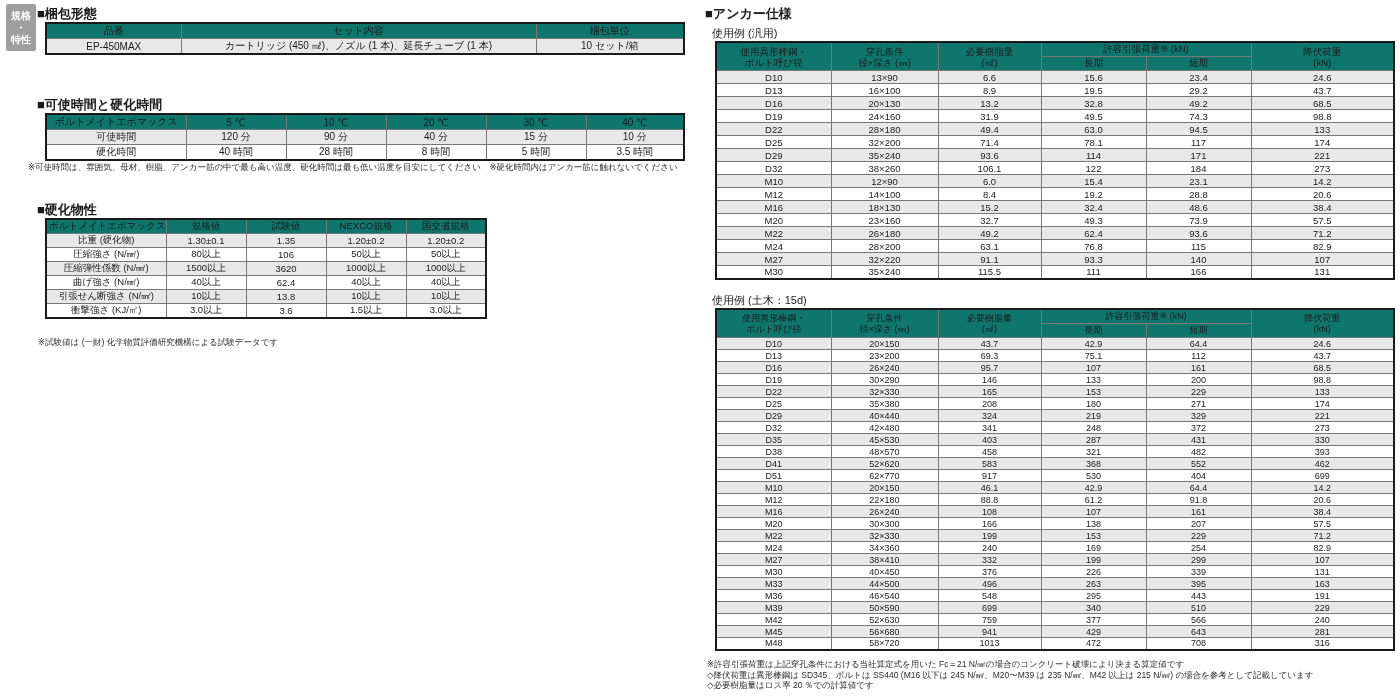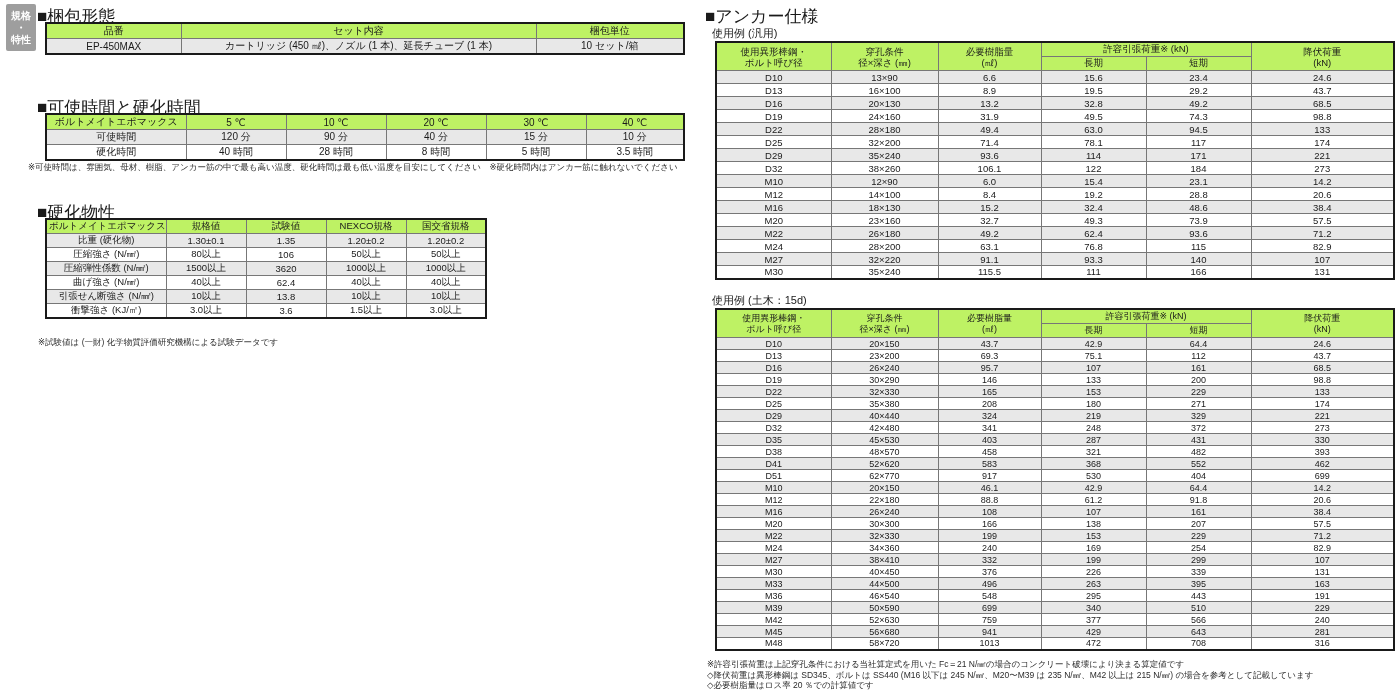--- a/index.html
+++ b/index.html
@@ -9,28 +9,28 @@
     font-family:"Liberation Sans","DejaVu Sans",sans-serif; color:#1a1a1a;
     overflow:hidden;
   }
   
   .side-tab {
     position:absolute; left:6px; top:4px; width:30px; height:47px;
     background:#9e9e9e; color:#ffffff; border-radius:2px;
     display:flex; flex-direction:column; align-items:center; justify-content:center;
     font-size:10px; font-weight:bold; line-height:12px; text-align:center;
   }
-  .sec-title { position:absolute; font-size:17px; font-weight:normal; white-space:nowrap; }
+  .sec-title { position:absolute; font-size:13px; font-weight:bold; white-space:nowrap; }
   .sub-title { position:absolute; font-size:11px; white-space:nowrap; }
   .footnote  { position:absolute; font-size:8.5px; color:#2b2b2b; white-space:nowrap; line-height:10.5px; }
 
   table { position:absolute; border-collapse:collapse; table-layout:fixed; background:#ffffff; border:2px solid #1a1a1a; }
   th, td { border:1px solid #777777; text-align:center; vertical-align:middle;
            white-space:nowrap; overflow:hidden; padding:0 2px; }
-  thead th { background:#bef264; font-weight:normal;margin-top:16px; }
+  thead th { background:#0f766e; font-weight:normal;margin-top:16px; }
   tbody tr:nth-child(odd) td { background:#e8e8e8; }
   tbody tr:nth-child(even) td { background:#ffffff; }
 
   
   .t-pkg  th, .t-pkg  td { height:15px; font-size:10px; }
   .t-pot  th, .t-pot  td { height:15px; font-size:10px; }
   .t-cured th, .t-cured td { height:12px; font-size:9.5px; }
 
   
   .t-genA th, .t-genA td { height:13px; font-size:9.5px; }

